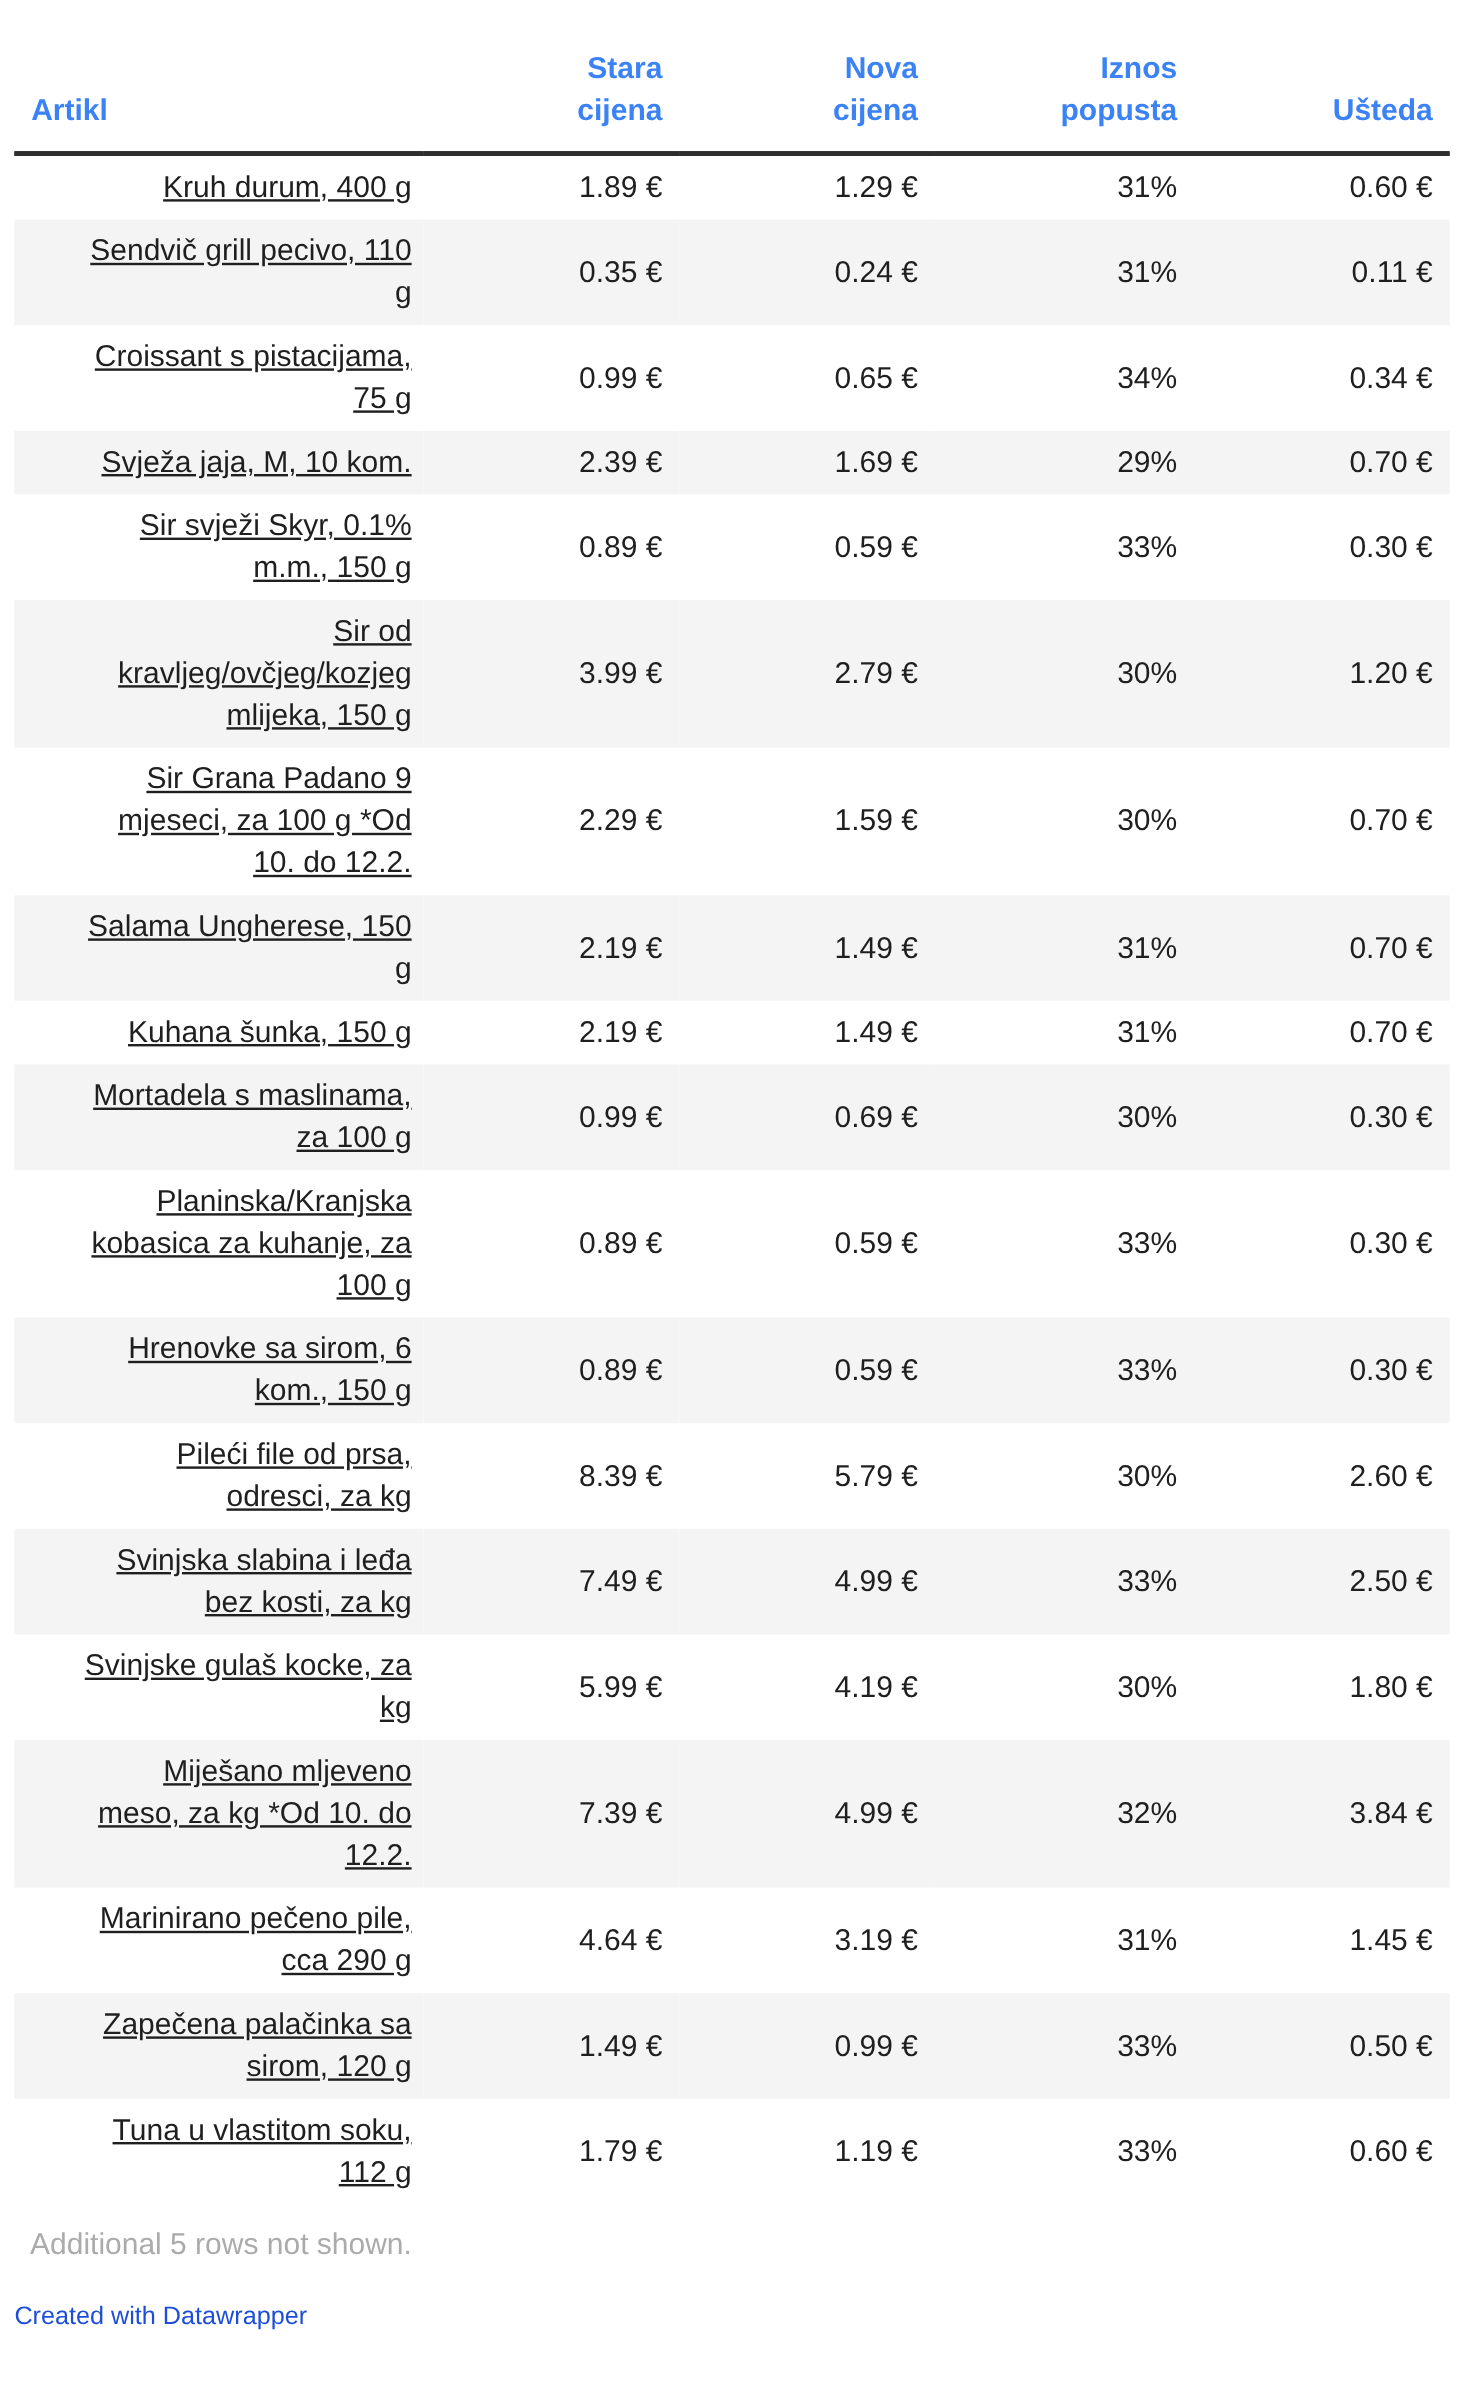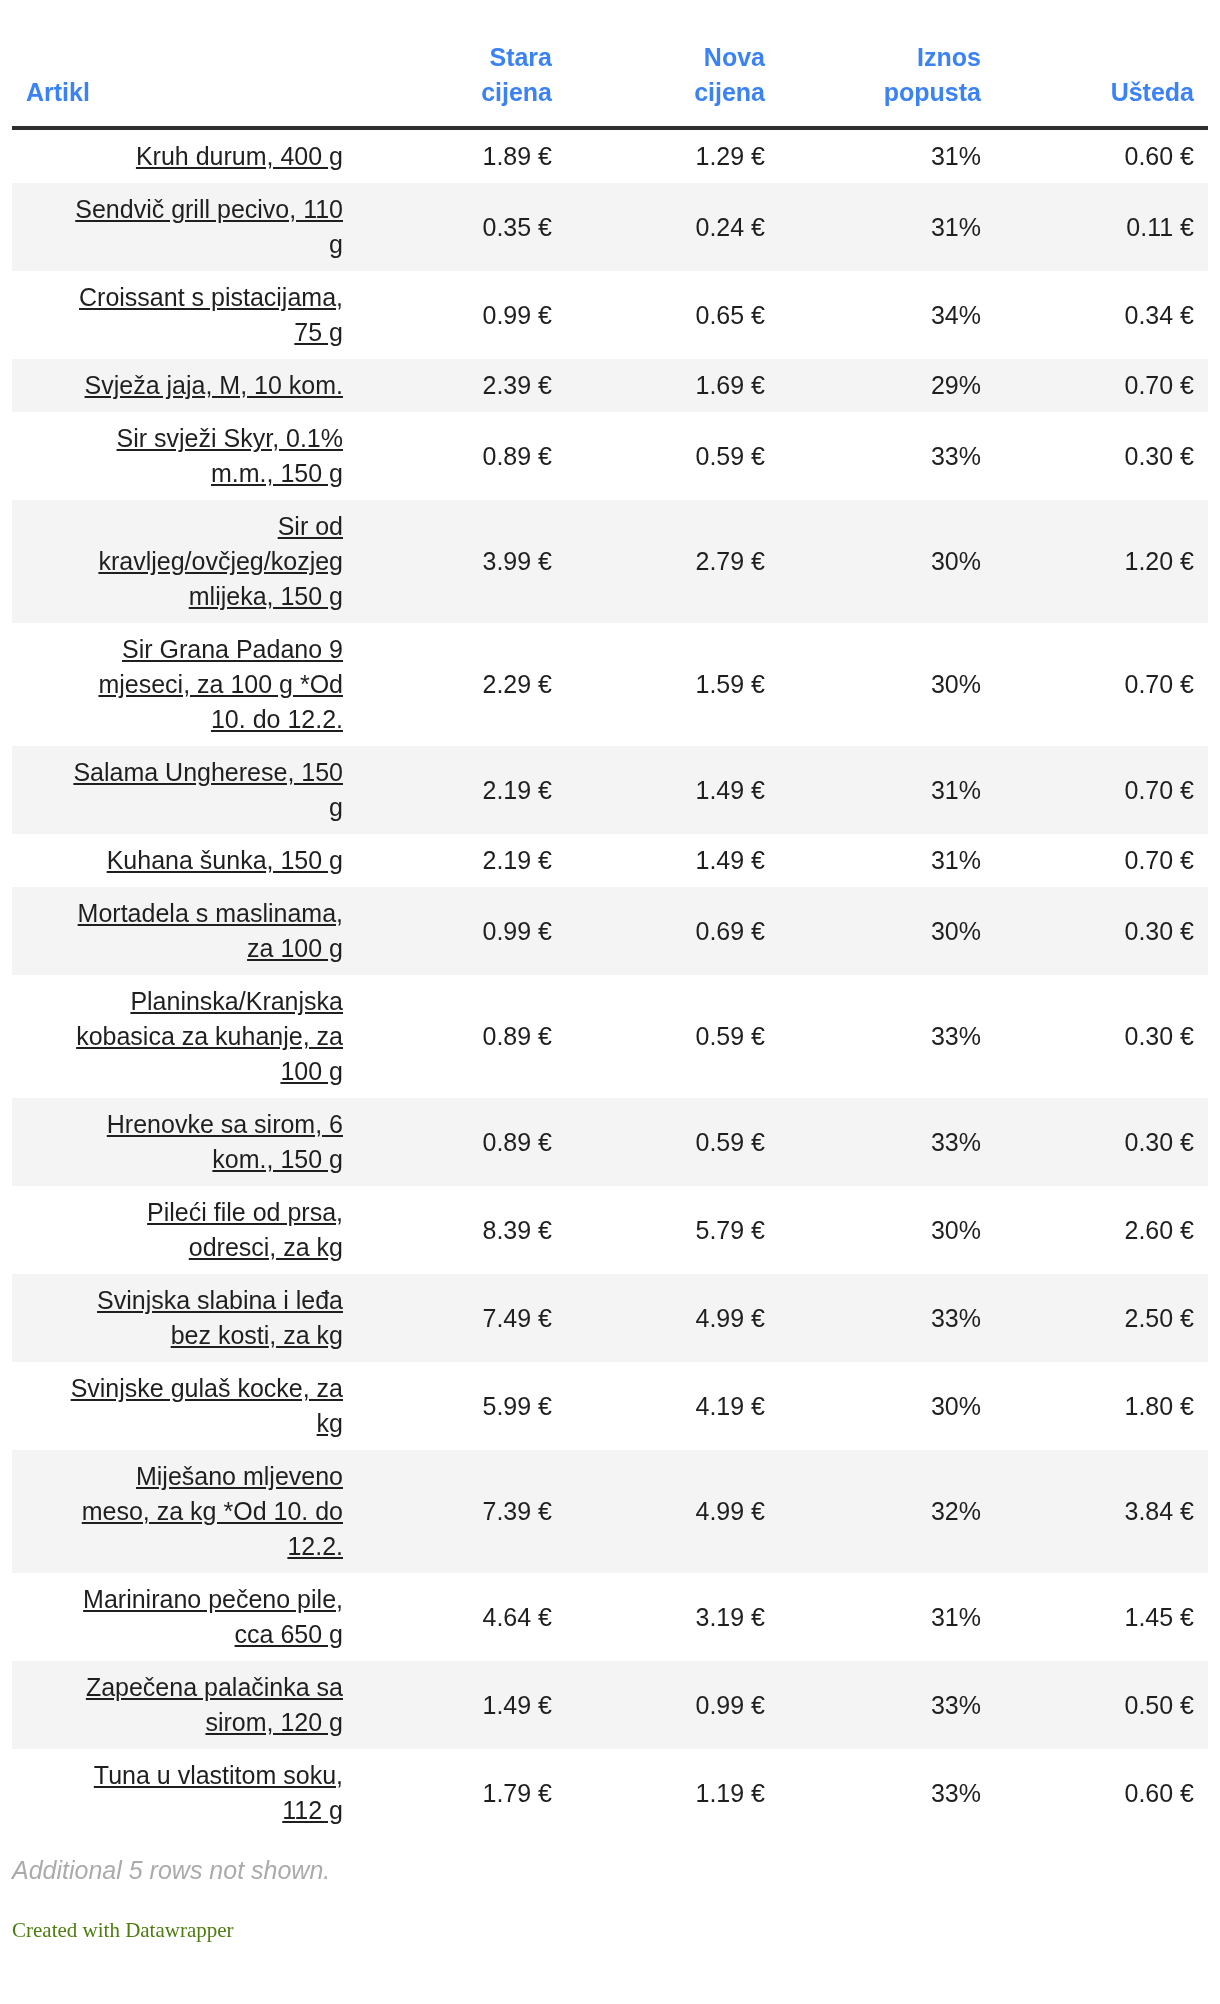--- a/index.html
+++ b/index.html
@@ -45,34 +45,32 @@
   }
   td.artikl {
     text-align: right;
     padding-left: 14px;
     padding-right: 10px;
     white-space: pre-line;
     text-decoration: underline;
   }
   tbody tr:nth-child(even) { background: #f4f4f4; }
   .additional-note {
-    margin: 16px 0 0 0;
+    margin: 16px 0 0 13px;
     font-size: 25px;
     line-height: 35px;
     color: #ababab;
-    font-style: italic;
   }
   .credit {
     margin: 28px 12px 0 0;
     font-size: 21px;
     line-height: 29px;
-    color: #4d7c0f;
+    color: #1d4ed8;
     text-decoration: none;
     display: inline-block;
-    font-family: Liberation Serif, serif;
   }
 </style>
 </head>
 <body>
 
 <div>
   <table>
     <colgroup>
       <col class="c1">
         <col class="c2">
@@ -217,21 +215,21 @@
           <td class="artikl">Miješano mljeveno
 meso, za kg *Od 10. do
 12.2.</td>
           <td>7.39 €</td>
           <td>4.99 €</td>
           <td>32%</td>
           <td>3.84 €</td>
         </tr>
         <tr>
           <td class="artikl">Marinirano pečeno pile,
-cca 650 g</td>
+cca 290 g</td>
           <td>4.64 €</td>
           <td>3.19 €</td>
           <td>31%</td>
           <td>1.45 €</td>
         </tr>
         <tr>
           <td class="artikl">Zapečena palačinka sa
 sirom, 120 g</td>
           <td>1.49 €</td>
           <td>0.99 €</td>

